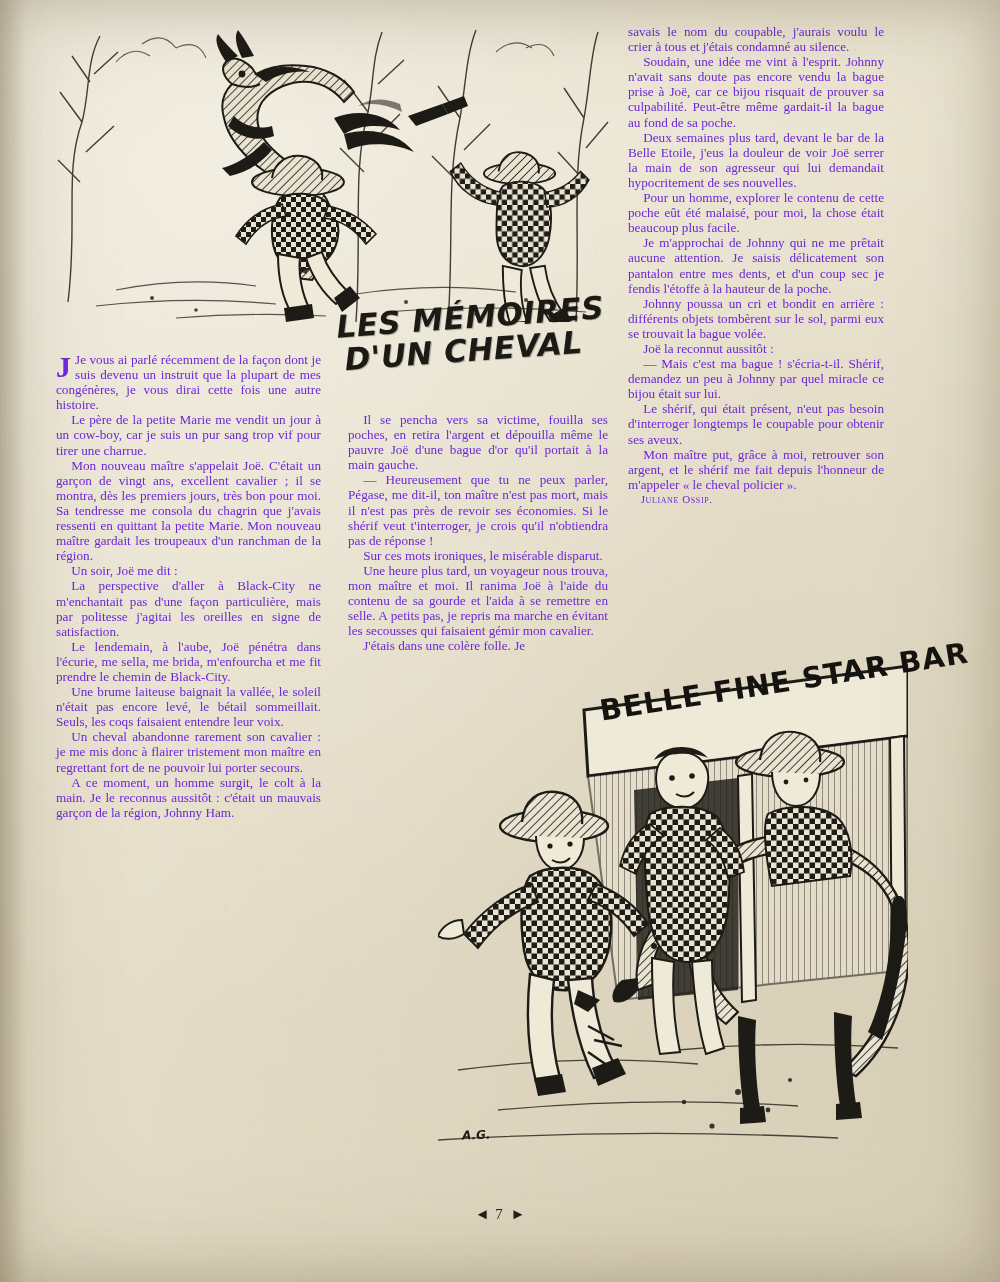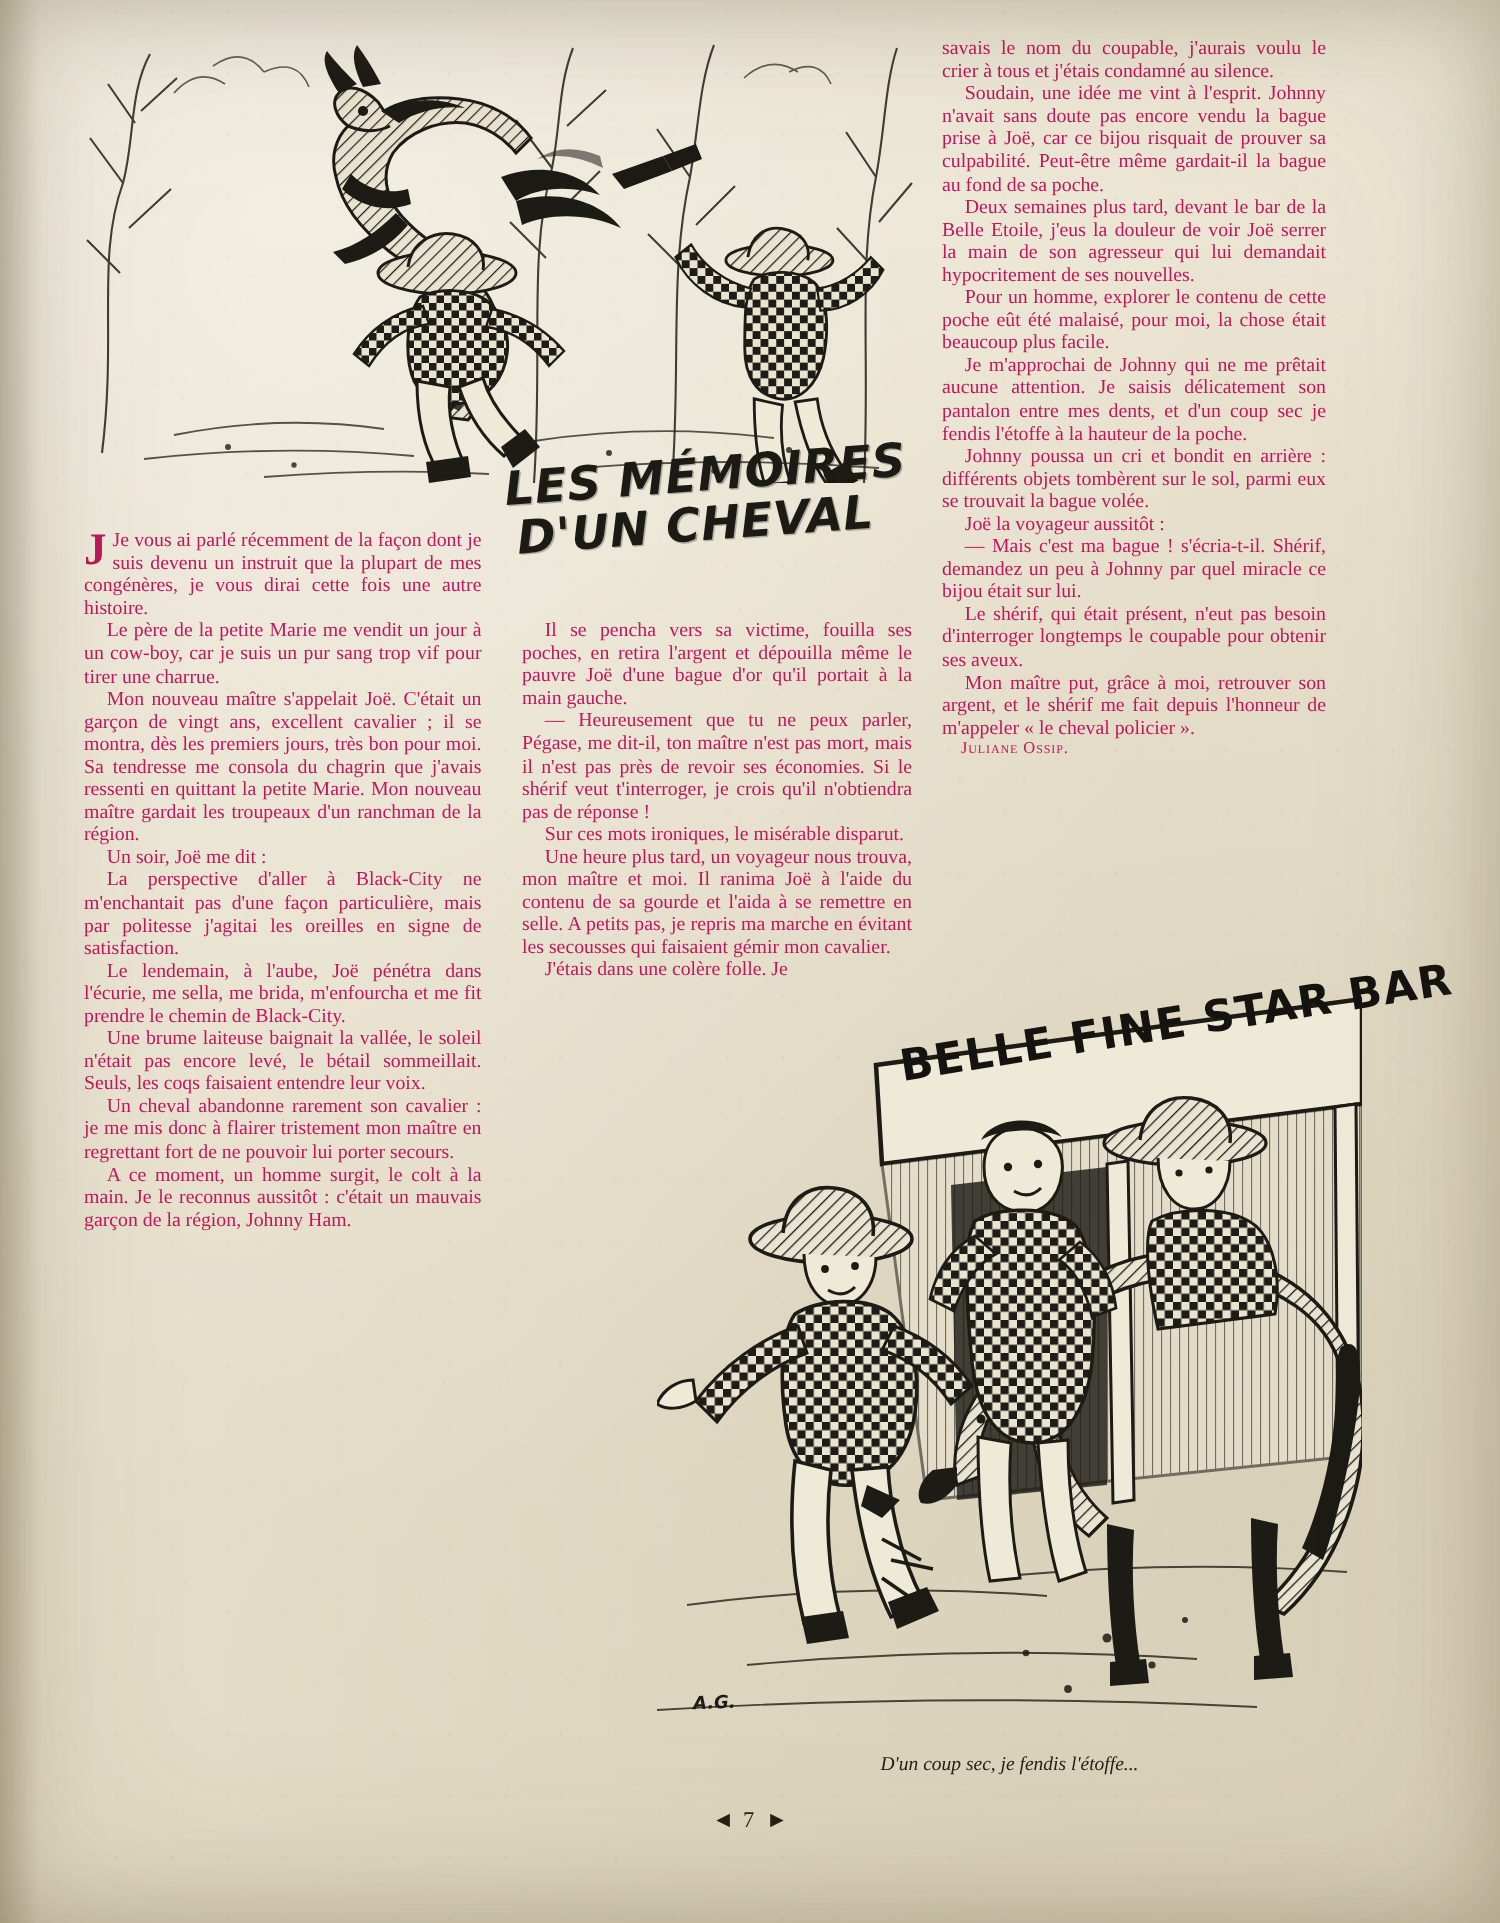--- a/index.html
+++ b/index.html
@@ -31,21 +31,21 @@
   }
   .content{position:absolute;inset:0;}
 
   
   .col{
     position:absolute;
     font-size:13.2px;
     line-height:15.1px;
     text-align:justify;
     -webkit-hyphens:auto;hyphens:auto;
-    color:#be185d;
+    color:#6d28d9;
   }
   .col p{margin:0;text-indent:1.15em;}
   .col p.noind{text-indent:0;}
   .col-left{left:56px;top:352px;width:265px;}
   .col-mid{left:348px;top:412px;width:260px;}
   .col-right{left:628px;top:24px;width:256px;}
 
   .dropcap{
     float:left;
     font-size:30px;
@@ -268,21 +268,21 @@
     <p><span>J'étais dans une colère folle. Je</span></p>
   </div>
 
   <div class="col col-right">
     <p class="noind"><span>savais le nom du coupable, j'aurais voulu le crier à tous et j'étais condamné au silence.</span></p>
     <p><span>Soudain, une idée me vint à l'esprit. Johnny n'avait sans doute pas encore vendu la bague prise à Joë, car ce bijou risquait de prouver sa culpabilité. Peut-être même gardait-il la bague au fond de sa poche.</span></p>
     <p><span>Deux semaines plus tard, devant le bar de la Belle Etoile, j'eus la douleur de voir Joë serrer la main de son agresseur qui lui demandait hypocritement de ses nouvelles.</span></p>
     <p><span>Pour un homme, explorer le contenu de cette poche eût été malaisé, pour moi, la chose était beaucoup plus facile.</span></p>
     <p><span>Je m'approchai de Johnny qui ne me prêtait aucune attention. Je saisis délicatement son pantalon entre mes dents, et d'un coup sec je fendis l'étoffe à la hauteur de la poche.</span></p>
     <p><span>Johnny poussa un cri et bondit en arrière : différents objets tombèrent sur le sol, parmi eux se trouvait la bague volée.</span></p>
-    <p><span>Joë la voyageur aussitôt :</span></p>
+    <p><span>Joë la reconnut aussitôt :</span></p>
     <p><span>— Mais c'est ma bague ! s'écria-t-il. Shérif, demandez un peu à Johnny par quel miracle ce bijou était sur lui.</span></p>
     <p><span>Le shérif, qui était présent, n'eut pas besoin d'interroger longtemps le coupable pour obtenir ses aveux.</span></p>
     <p><span>Mon maître put, grâce à moi, retrouver son argent, et le shérif me fait depuis l'honneur de m'appeler « le cheval policier ».</span></p>
     <p class="sig">Juliane Ossip.</p>
   </div>
 
   <div class="illo illo-bottom">
     <svg width="470" height="530" viewBox="0 0 470 530" xmlns="http://www.w3.org/2000/svg">
       <defs>
         <pattern id="hatch2" width="6" height="6" patternUnits="userSpaceOnUse" patternTransform="rotate(45)">
@@ -387,21 +387,20 @@
         <path d="M34,36 C34,56 44,70 58,70 C72,70 82,56 82,38" fill="#efe9d8" stroke="#1d1b16" stroke-width="2"></path>
         <circle cx="48" cy="46" r="2.4" fill="#1d1b16"></circle>
         <circle cx="68" cy="44" r="2.4" fill="#1d1b16"></circle>
         <path d="M30,78 C48,68 84,68 100,82 C112,94 116,118 112,140 L34,150 C28,124 24,90 30,78 Z" fill="url(#check2)" stroke="#1d1b16" stroke-width="2"></path>
       </g>
     </svg>
   </div>
 
   <div class="barsign-text">BELLE FINE STAR BAR</div>
   <div class="artist-mark">A.G.</div>
-  <div class="caption">D'un coup sec, je fendis l'étoffe...</div>
 
   <div class="folio">
     <span class="dash">◄</span>
     <span>7</span>
     <span class="dash">►</span>
   </div>
 </div>
 
 <div class="fold"></div>
 <div class="edge-shadow"></div>

